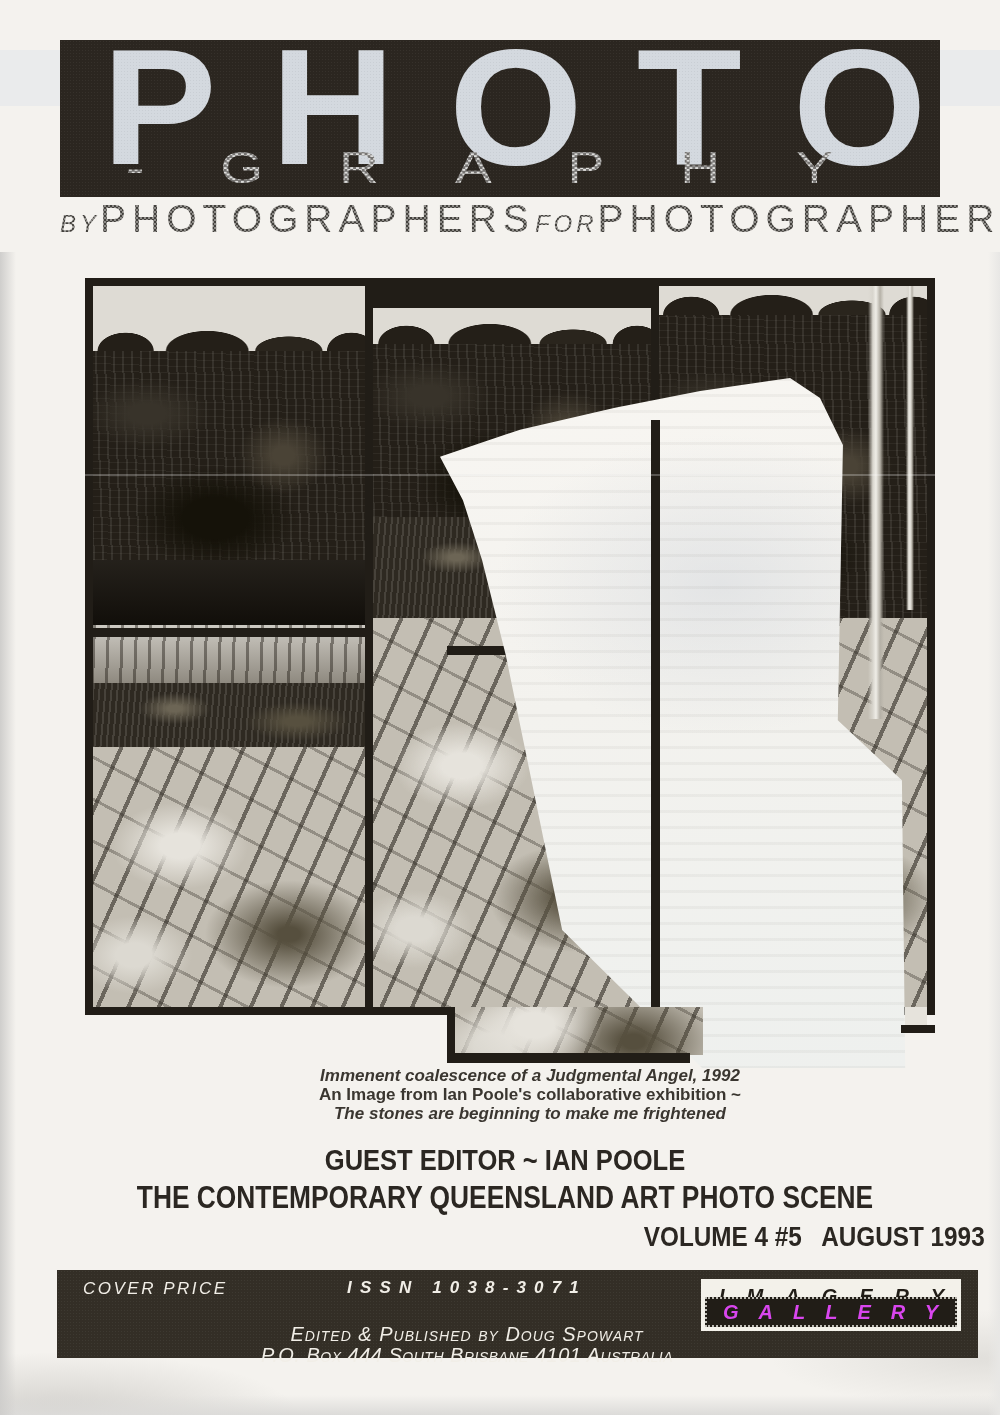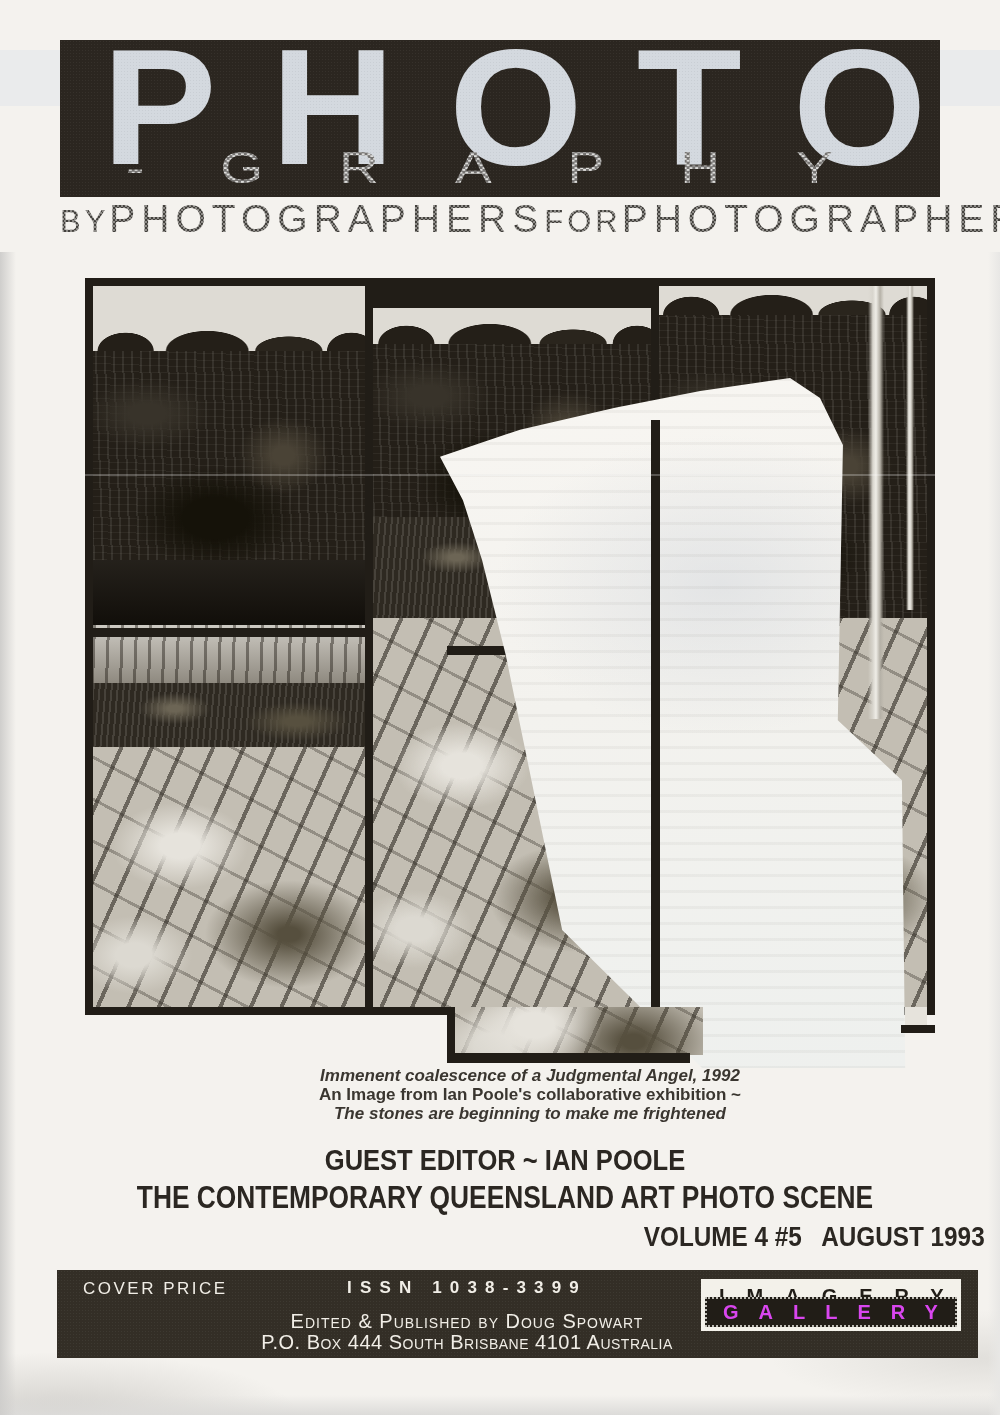--- a/index.html
+++ b/index.html
@@ -34,21 +34,21 @@
     -webkit-background-clip:text;background-clip:text;
     color:transparent;-webkit-text-fill-color:transparent;}
   
   .tagline{position:absolute;left:60px;top:197px;width:886px;
     display:flex;justify-content:space-between;align-items:baseline;}
   .tag-word{background-image:repeating-conic-gradient(#43413d 0% 25%,#8d8b87 25% 50%);
     background-size:4px 4px;-webkit-background-clip:text;background-clip:text;
     color:transparent;-webkit-text-fill-color:transparent;
     font-weight:400;letter-spacing:6px;white-space:nowrap;}
   .tag-big{font-size:39px;}
-  .tag-small{font-size:31px;letter-spacing:4px;}
+  .tag-small{font-size:24px;letter-spacing:4px;font-style:italic;}
   
   .cover-photo{position:absolute;left:0;top:0;width:1000px;height:1415px;margin:0;pointer-events:none;}
   .photo-frame{position:absolute;left:85px;top:278px;width:850px;height:737px;
     background:#211d17;}
   .tile{position:absolute;overflow:hidden;}
   .tile-left{left:93px;top:286px;width:272px;height:721px;}
   .tile-mid{left:373px;top:286px;width:278px;height:721px;}
   .tile-right{left:659px;top:286px;width:268px;height:721px;}
   .row{width:100%;}
   .sky{background-color:#dedbd4;
@@ -113,28 +113,28 @@
   .hl1{font-size:29px;transform:scaleX(.88);transform-origin:center;}
   .hl2{font-size:31px;transform:scaleX(.85);transform-origin:center;}
   
   .issue-line{position:absolute;right:15px;top:1222px;font-weight:700;font-size:27px;
     color:#2b2722;white-space:nowrap;transform:scaleX(.9);transform-origin:right center;}
   .issue-line span{margin-left:14px;}
   
   .foot-bar{position:absolute;left:57px;top:1270px;width:921px;height:88px;
     background-color:#332e26;
     background-image:radial-gradient(rgba(255,255,255,.05) 1px,transparent 1px);
-    background-size:3px 3px;color:#f1eee7;}
+    background-size:3px 3px;color:#f1eee7;font-style:italic;}
   .price-block{position:absolute;left:26px;top:9px;}
   .price-label{font-size:17px;letter-spacing:2.5px;font-weight:400;}
   .price-value{margin-top:-4px;padding-left:8px;font-weight:700;font-size:54px;line-height:1;}
   .cents{font-size:23px;letter-spacing:2px;vertical-align:24px;font-weight:700;}
   .pub-block{position:absolute;left:150px;top:8px;width:520px;text-align:center;}
   .issn{font-size:17px;letter-spacing:.48em;font-weight:700;}
-  .pub-line{margin-top:13px;font-size:20px;line-height:21px;font-variant:small-caps;letter-spacing:1px;}
+  .pub-line{margin-top:26px;font-size:20px;line-height:21px;font-variant:small-caps;letter-spacing:1px;}
   .addr-line{font-size:20px;line-height:21px;font-variant:small-caps;letter-spacing:.5px;}
   .gallery-logo{position:absolute;right:17px;top:9px;width:260px;height:52px;
     background:#f3f1ea;padding:0;}
   .gallery-top{height:32px;line-height:34px;text-align:center;color:#211d17;
     font-weight:700;font-size:20px;letter-spacing:22px;padding-left:18px;white-space:nowrap;}
   .gallery-bottom{position:absolute;left:4px;right:4px;bottom:4px;height:26px;
     background:#211d17;border:2px dotted rgba(243,241,234,.75);
     line-height:26px;text-align:right;color:#d946ef;
     font-weight:700;font-size:20px;letter-spacing:20px;padding-left:16px;white-space:nowrap;}
 </style>
@@ -214,21 +214,21 @@
   <div class="issue-line">
     <span>VOLUME 4 #5</span>
     <span>AUGUST 1993</span>
   </div>
 
   <footer class="foot-bar">
     <div class="price-block">
       <div class="price-label">COVER PRICE</div>
     </div>
     <div class="pub-block">
-      <div class="issn">ISSN 1038-3399</div>
+      <div class="issn">ISSN 1038-3071</div>
       <div class="pub-line">Edited &amp; Published by Doug Spowart</div>
       <div class="addr-line">P.O. Box 444 South Brisbane 4101 Australia</div>
     </div>
     <div class="gallery-logo">
       <div class="gallery-top">IMAGERY</div>
       <div class="gallery-bottom">GALLERY</div>
     </div>
   </footer>
 
 </div>

